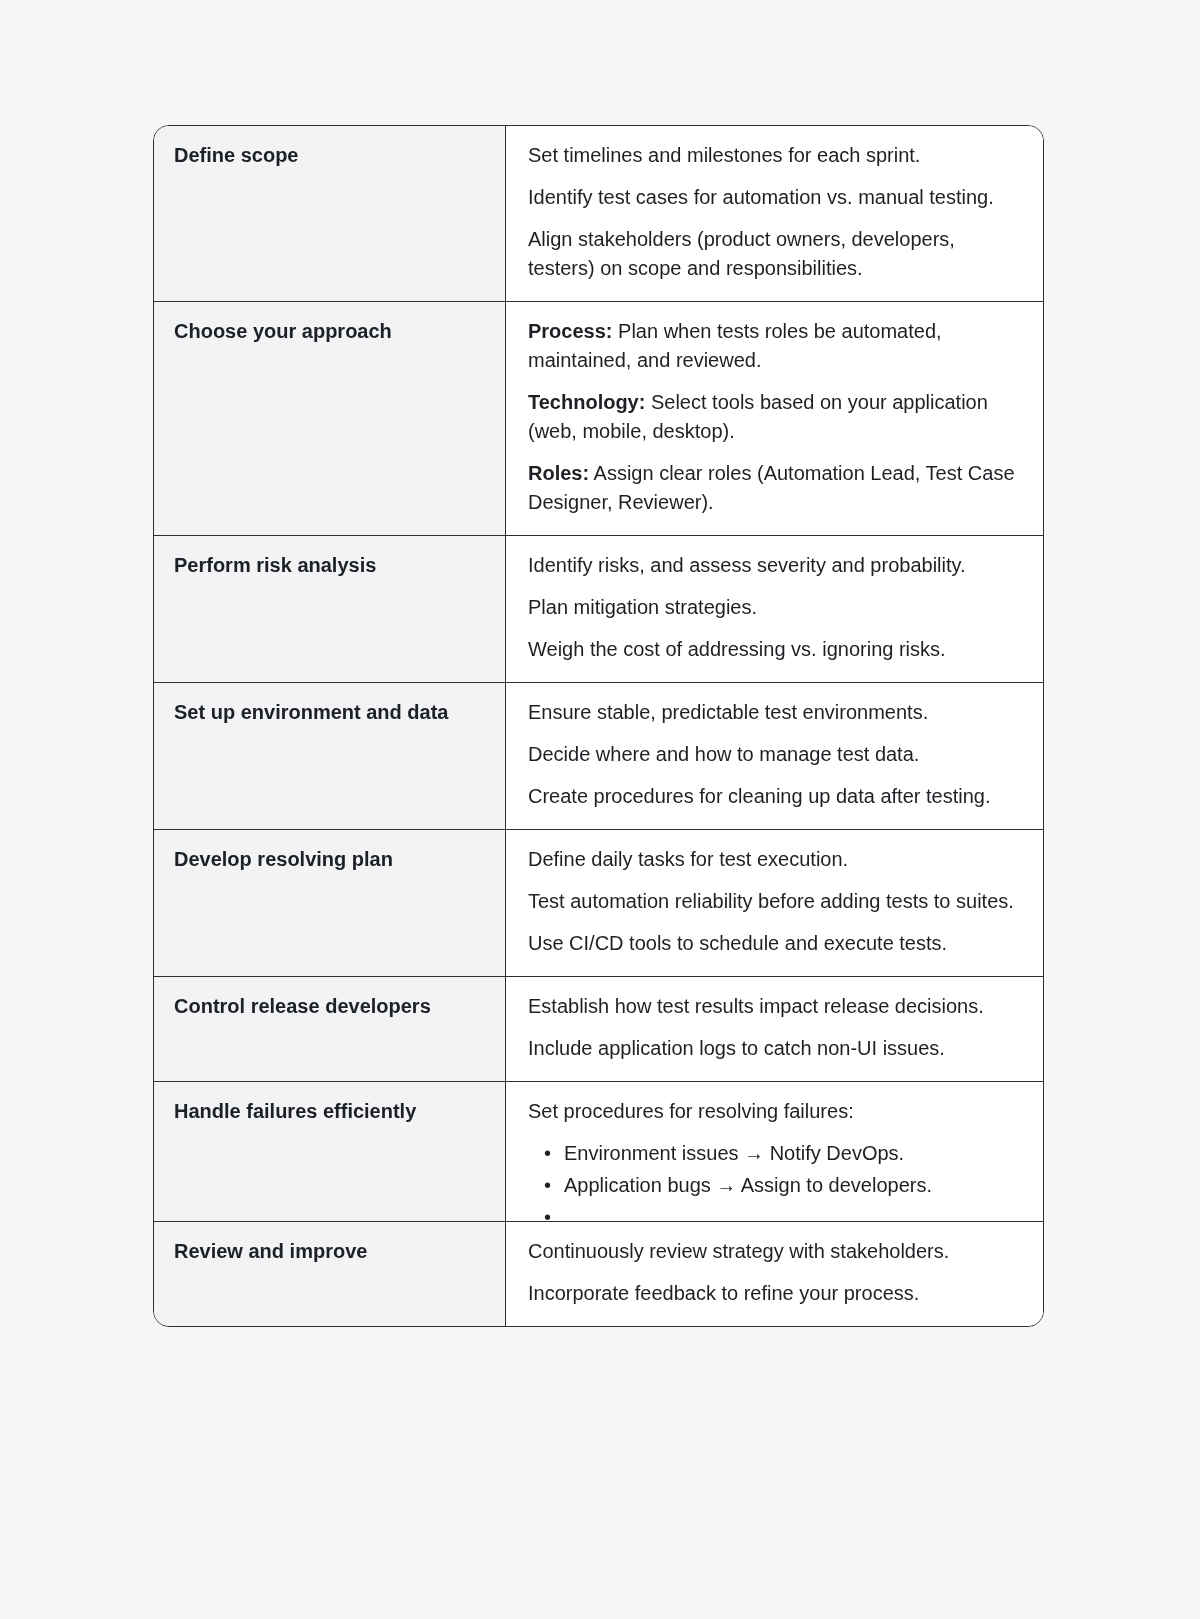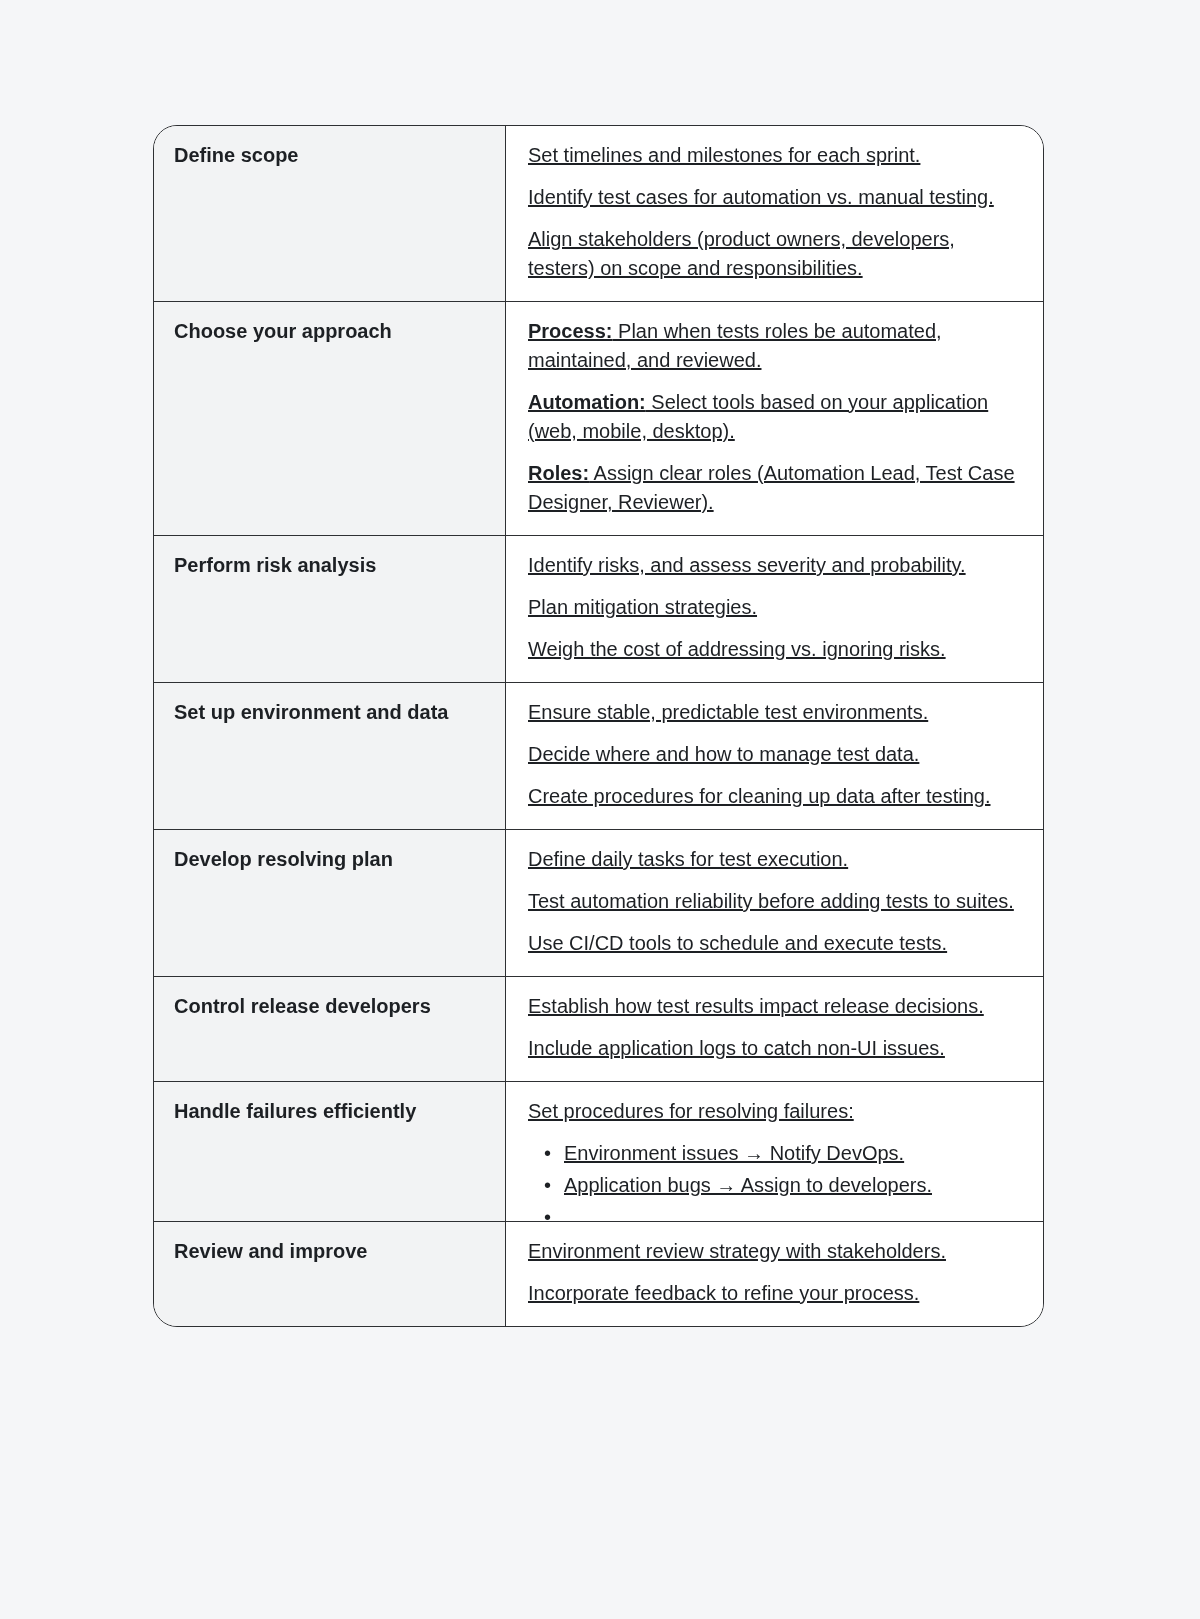--- a/index.html
+++ b/index.html
@@ -18,21 +18,21 @@
     color:var(--text-color);
     overflow:hidden;
     position:relative;
   }
   .strategy-table{
     position:absolute;
     left:153px;top:125px;
     width:891px;
     background:var(--cell-right-bg);
     border:1px solid var(--border-color);
-    border-radius:24px;
+    border-radius:16px;
     overflow:hidden;
   }
   .trow{
     display:grid;
     grid-template-columns:352px 1fr;
     border-top:1px solid var(--border-color);
   }
   .trow:first-child{border-top:none;}
   .cell{
     font-size:20px;
@@ -40,21 +40,20 @@
   }
   .cell-left{
     background:var(--cell-left-bg);
     border-right:1px solid var(--border-color);
     padding:15px 18px 18px 20px;
     font-weight:bold;
   }
   .cell-right{
     background:var(--cell-right-bg);
     padding:15px 24px 18px 22px;
-    text-decoration:underline;
   }
   .cell-right p{
     margin:0 0 13px 0;
   }
   .cell-right p:last-child{margin-bottom:0;}
   .cell-right p strong{font-weight:bold;}
   .cell-right ul{
     list-style:none;
     margin:13px 0 0 0;
     padding:0 0 0 36px;
@@ -80,21 +79,21 @@
         <div class="cell cell-right">
           <p><span>Set timelines and milestones for each sprint.</span></p>
           <p><span>Identify test cases for automation vs. manual testing.</span></p>
           <p><span>Align stakeholders (product owners, developers, testers) on scope and responsibilities.</span></p>
         </div>
       </div>
       <div class="trow">
         <div class="cell cell-left"><span>Choose your approach</span></div>
         <div class="cell cell-right">
           <p><strong>Process:</strong><span> Plan when tests roles be automated, maintained, and reviewed.</span></p>
-          <p><strong>Automation:</strong><span> Select tools based on your application (web, mobile, desktop).</span></p>
+          <p><strong>Technology:</strong><span> Select tools based on your application (web, mobile, desktop).</span></p>
           <p><strong>Roles:</strong><span> Assign clear roles (Automation Lead, Test Case Designer, Reviewer).</span></p>
         </div>
       </div>
       <div class="trow">
         <div class="cell cell-left"><span>Perform risk analysis</span></div>
         <div class="cell cell-right">
           <p><span>Identify risks, and assess severity and probability.</span></p>
           <p><span>Plan mitigation strategies.</span></p>
           <p><span>Weigh the cost of addressing vs. ignoring risks.</span></p>
         </div>
@@ -129,18 +128,18 @@
           <ul>
             <li><span class="bullet-dot">•</span><span>Environment issues → Notify DevOps.</span></li>
             <li><span class="bullet-dot">•</span><span>Application bugs → Assign to developers.</span></li>
             <li><span class="bullet-dot">•</span></li>
           </ul>
         </div>
       </div>
       <div class="trow">
         <div class="cell cell-left"><span>Review and improve</span></div>
         <div class="cell cell-right">
-          <p><span>Environment review strategy with stakeholders.</span></p>
+          <p><span>Continuously review strategy with stakeholders.</span></p>
           <p><span>Incorporate feedback to refine your process.</span></p>
         </div>
       </div>
     </section>
 </main>
 
 </body></html>

